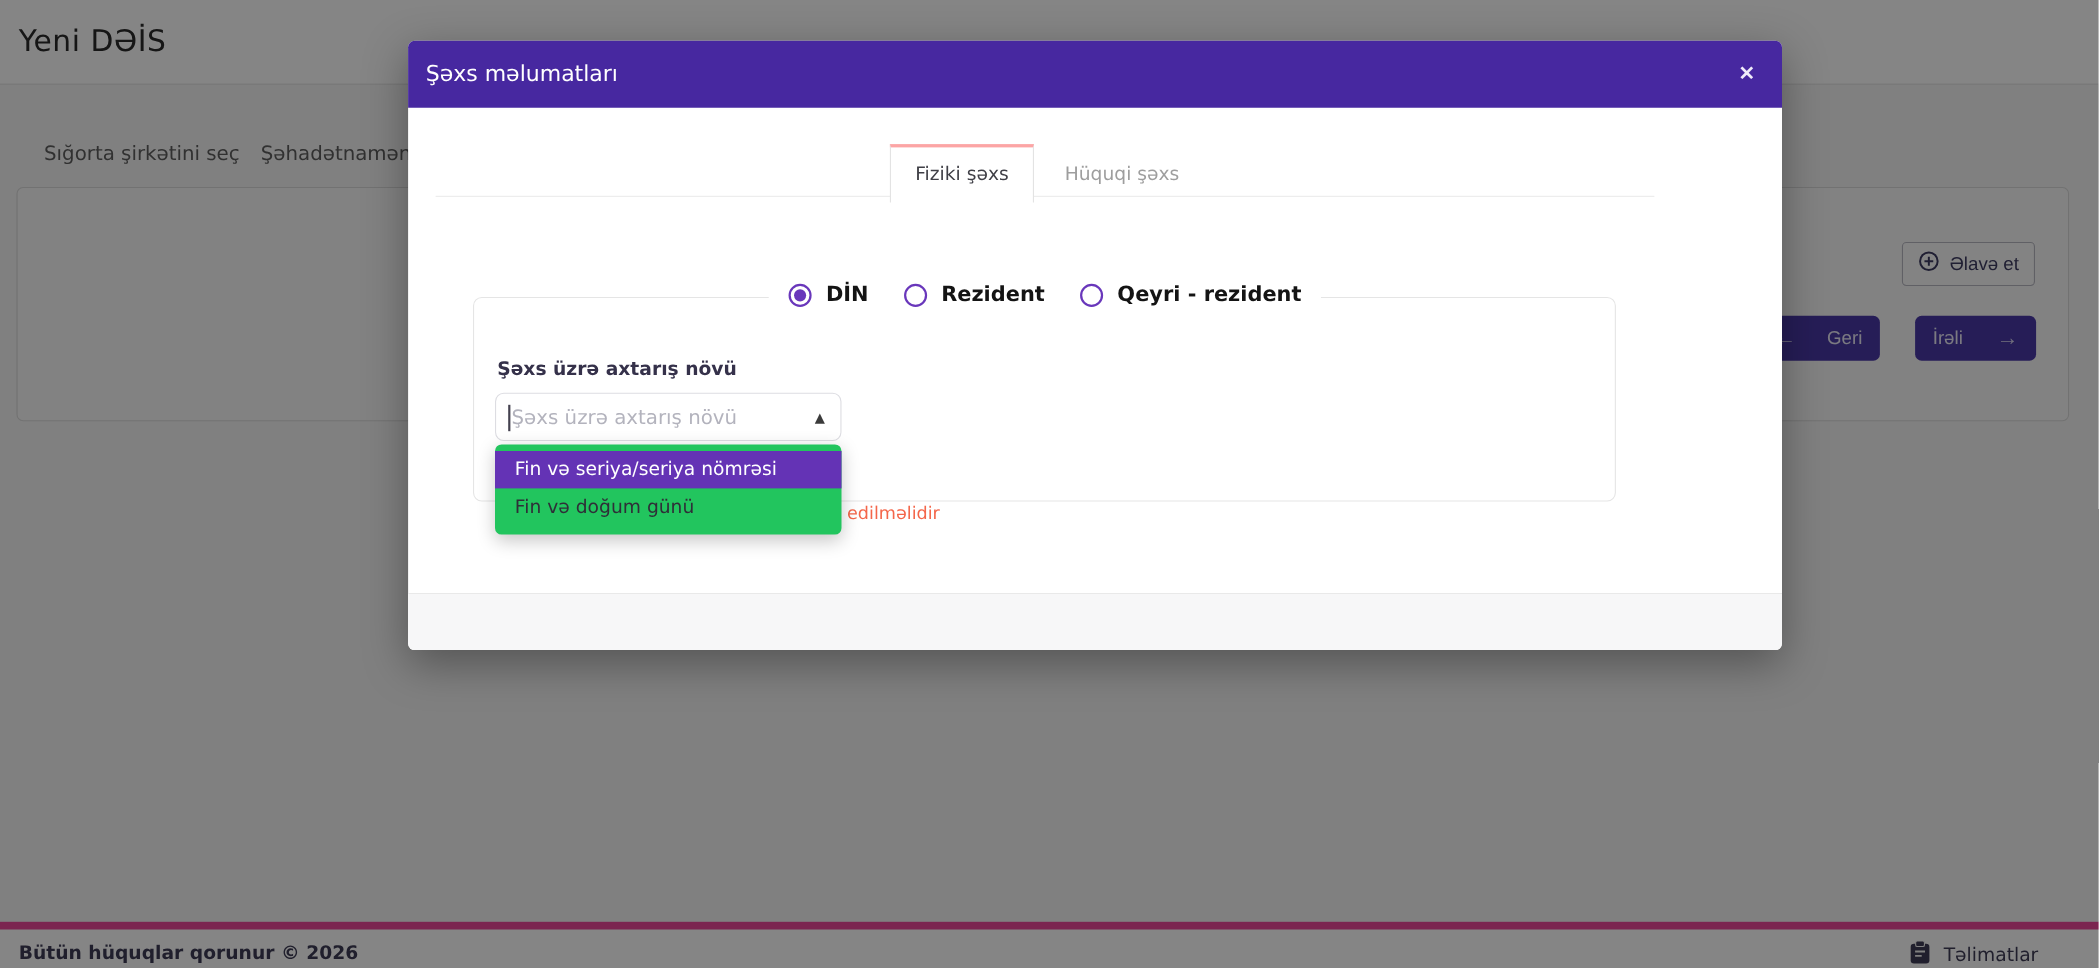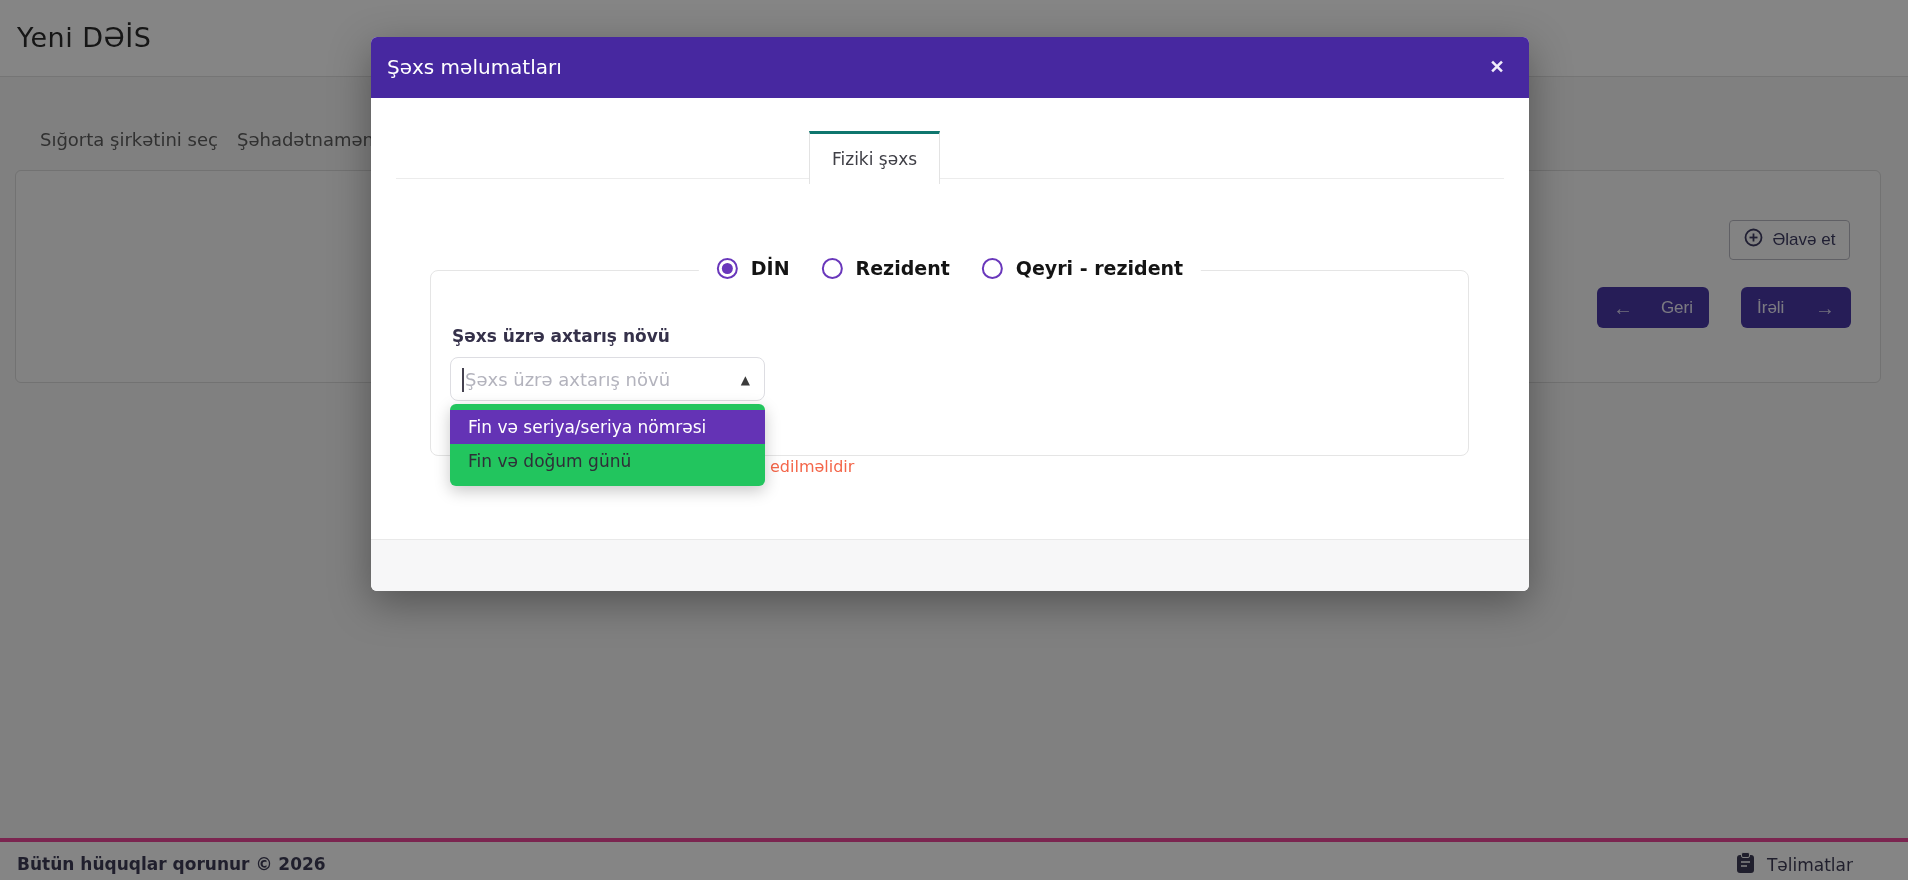--- a/index.html
+++ b/index.html
@@ -17,36 +17,36 @@
 
   .panel { position:absolute; left:15px; top:170px; width:1866px; height:213px; background:#fafafa; border:1px solid #dadada; border-radius:6px; }
   .panel-heading { position:absolute; left:34px; top:52px; font-size:21px; font-weight:700; color:#4f46ad; }
 
   .add-btn { position:absolute; right:30px; top:49px; width:121px; height:40px; background:#fcfcfc; border:1px solid #b9b9c2; border-radius:4px; display:flex; align-items:center; justify-content:center; gap:10px; color:#3f3d63; font-size:17px; cursor:pointer;margin-left:19px; }
   .nav-btn { position:absolute; top:116px; height:41px; background:#4a39a8; border:none; border-radius:6px; color:#eceaf8; font-size:17px; display:flex; align-items:center; justify-content:space-between; padding:0 16px; cursor:pointer; }
   .nav-btn .arrow { font-size:20px; line-height:1; color:#d9d5ef; }
   .btn-back { right:171px; width:112px; }
   .btn-next { right:29px; width:110px; }
 
-  .page-footer { position:absolute; left:0; top:838px; width:100%; height:42px; background:#ffffff; border-top:4px solid #ec4899; }
+  .page-footer { position:absolute; left:0; top:838px; width:100%; height:42px; background:#ffffff; border-top:7px solid #ec4899; }
   .copyright { position:absolute; left:17px; top:12px; font-size:17px; font-weight:700; color:#3f3d56; }
   .instructions { position:absolute; right:55px; top:10px; display:flex; align-items:center; gap:12px; color:#3f3d56; font-size:17px; font-weight:500; cursor:pointer; }
 
   
   .overlay { position:absolute; inset:0; background:rgba(0,0,0,0.48); z-index:5; }
 
   
-  .modal { position:absolute; left:371px; top:37px; width:1158px; height:554px; background:#ffffff; border-radius:6px; box-shadow:0 12px 40px rgba(0,0,0,.35); z-index:10; }
+  .modal { position:absolute; left:371px; top:37px; width:1249px; height:554px; background:#ffffff; border-radius:6px; box-shadow:0 12px 40px rgba(0,0,0,.35); z-index:10; }
   .modal-header { position:absolute; left:0; top:0; width:100%; height:61px; background:#4728a0; border-radius:6px 6px 0 0; }
   .modal-title { position:absolute; left:16px; top:18px; font-size:20px; color:#ffffff; font-weight:500; }
   .modal-close { position:absolute; right:16px; top:14px; width:32px; height:32px; background:transparent; border:none; color:#f0ecfa; font-size:18px; font-weight:700; cursor:pointer; }
 
   .tab-underline { position:absolute; left:25px; top:141px; width:1108px; height:1px; background:#ececec; }
   .tab { position:absolute; display:flex; align-items:center; justify-content:center; font-size:17px; cursor:pointer; }
-  .tab.active { left:438px; top:94px; width:131px; height:53px; background:#fff; border:1px solid #e3e3e3; border-bottom:none; border-top:3px solid #0f766e; color:#3f3f46; z-index:2; }
+  .tab.active { left:438px; top:94px; width:131px; height:53px; background:#fff; border:1px solid #e3e3e3; border-bottom:none; border-top:3px solid #fca5a5; color:#3f3f46; z-index:2; }
   .tab.inactive { left:569px; top:97px; width:160px; height:50px; color:#9e9e9e; }
 
   .fieldset { position:absolute; left:59px; top:233px; width:1039px; height:186px; border:1px solid #e5e5e5; border-radius:8px; }
   .radio-legend { position:absolute; left:579px; top:210px; transform:translateX(-50%); height:42px; background:#ffffff; padding:0 18px; display:flex; align-items:center; gap:32px; z-index:2; }
   .radio-item { display:flex; align-items:center; gap:13px; cursor:pointer; white-space:nowrap; }
   .radio-circle { width:21px; height:21px; border:2px solid #6937bb; border-radius:50%; display:flex; align-items:center; justify-content:center; flex:0 0 auto; }
   .radio-dot { width:11px; height:11px; border-radius:50%; background:#6937bb; display:none; }
   .radio-item.checked .radio-dot { display:block; }
   .radio-label { font-size:19px; font-weight:700; color:#141414; }
 
@@ -118,20 +118,21 @@
   <div class="overlay"></div>
 
   <div class="modal">
     <div class="modal-header">
       <div class="modal-title">Şəxs məlumatları</div>
       <button class="modal-close">✕</button>
     </div>
 
     <div class="tab-underline"></div>
     <div class="tab active">Fiziki şəxs</div>
+    <div class="tab inactive">Hüquqi şəxs</div>
 
     <div class="fieldset"></div>
 
     <div class="radio-legend">
       <div class="radio-item checked">
         <span class="radio-circle">
             <span class="radio-dot"></span>
           </span>
         <span class="radio-label">DİN</span>
       </div>

